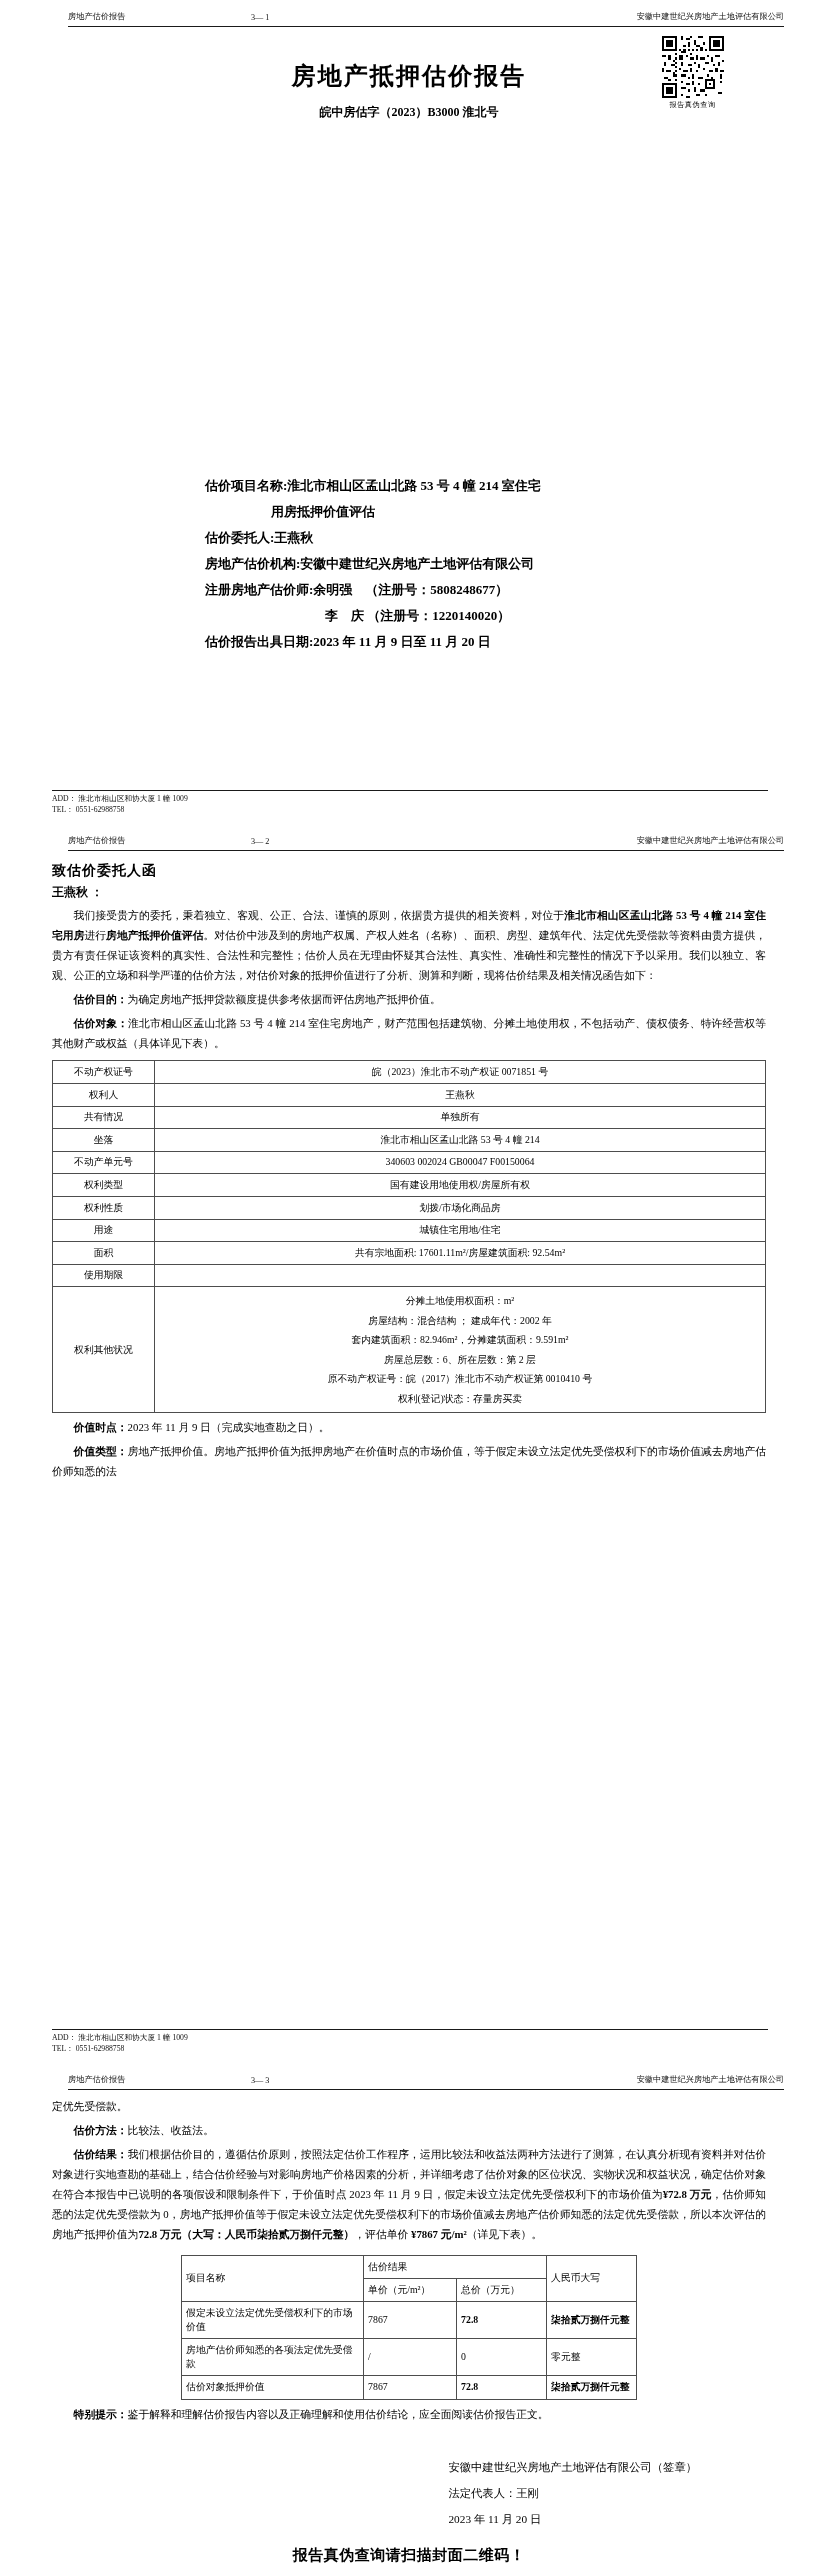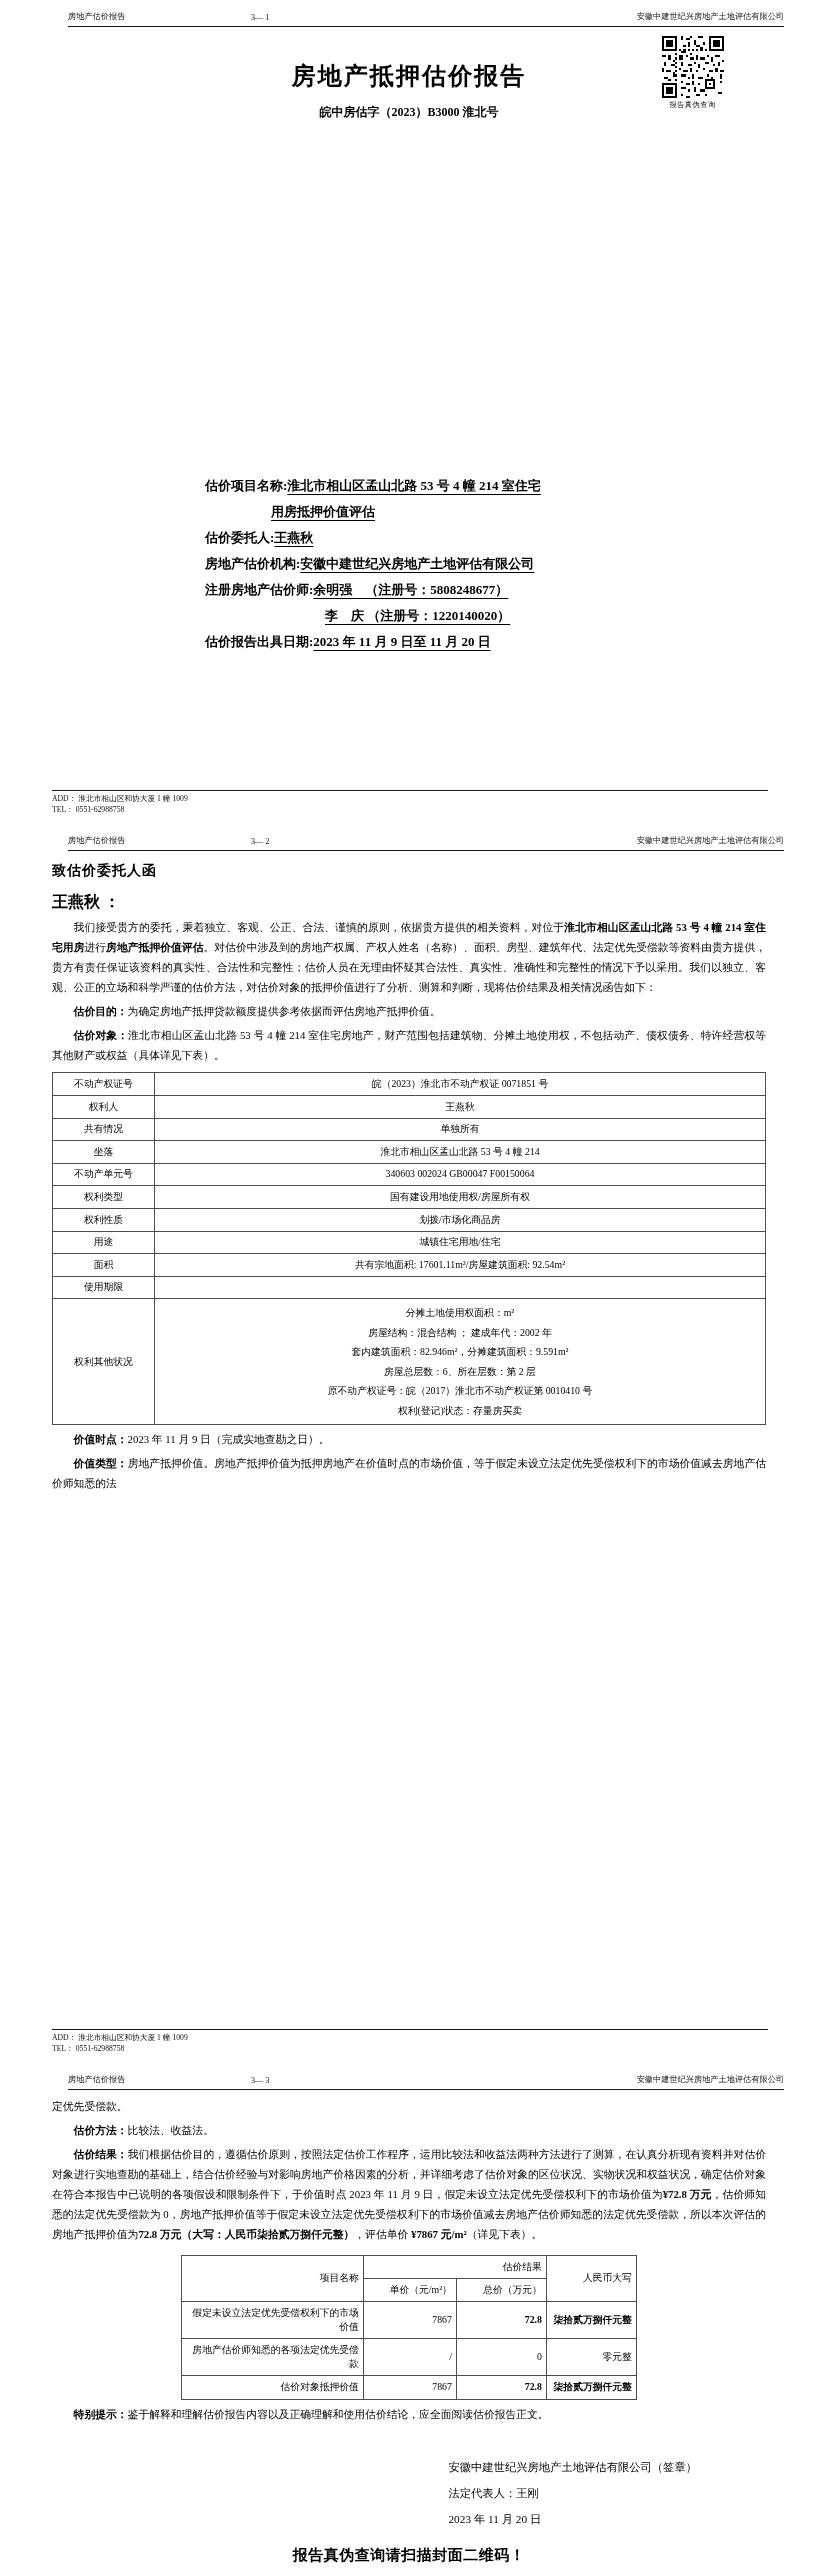--- a/index.html
+++ b/index.html
@@ -17,40 +17,40 @@
   .page-footer{position:absolute;bottom:8.2px;left:52px;width:716px;border-top:1px solid #1a1a1a;padding-top:3.6px;font-size:7.7px;line-height:10.8px;color:#111;}
 
   .qr-box{position:absolute;top:36px;right:94px;width:63px;text-align:center;}
   .qr-box svg{display:block;width:62px;height:62px;margin:0 auto;}
   .qr-caption{font-size:7.2px;margin-top:1.5px;letter-spacing:0.5px;}
 
   .title{margin:0;padding-top:60px;text-align:center;font-size:24px;font-weight:bold;letter-spacing:2.1px;}
   .subtitle{margin-top:12.4px;text-align:center;font-size:12px;font-weight:bold;}
 
   .cover-info{position:absolute;top:473px;left:205px;width:567px;font-size:13px;font-weight:bold;line-height:26px;}
-  .u{text-decoration:underline;text-underline-offset:4.1px;text-decoration-thickness:0.8px;}
+  .u{text-underline-offset:4.1px;text-decoration-thickness:0.8px;}
   .ci-indent2{padding-left:66px;}
   .ci-indent-app{padding-left:120px;}
 
   .content{padding:0 52px;}
   .letter-title{margin:0;padding-top:38px;text-align:left;font-size:14px;font-weight:bold;letter-spacing:1px;}
-  .salutation{margin-top:12px;font-size:16px;font-weight:bold;}
+  .salutation{margin-top:4px;font-size:12px;font-weight:bold;}
   .para{margin:4.1px 0 0 0;font-size:10.8px;line-height:20px;text-indent:2em;text-align:justify;}
   .para b,.plabel{font-weight:bold;}
   .no-indent{text-indent:0;}
   .page3-carry{padding-top:29px;}
 
   .prop-table{margin-top:7.2px;width:100%;border-collapse:collapse;font-size:9.8px;table-layout:fixed;}
   .prop-table td{border:0.5px solid #4d4d4d;padding:3.6px 5.2px;line-height:14.4px;word-wrap:break-word;text-align:center;}
   .prop-table .pl{text-align:center;}
   .prop-table .other div{line-height:19.6px;}
   .col-label{width:102px;}
 
   .result-table{margin:10.3px auto 0;border-collapse:collapse;font-size:9.8px;width:455px;table-layout:fixed;}
-  .result-table td{border:0.5px solid #4d4d4d;text-align:right;padding:4.1px 4.1px;line-height:14px;word-wrap:break-word;}
+  .result-table td{border:0.5px solid #4d4d4d;text-align:left;padding:4.1px 4.1px;line-height:14px;word-wrap:break-word;}
   .result-table .bold{font-weight:bold;}
   .col-name{width:182px;}
   .col-unit{width:93px;}
   .col-total{width:90px;}
   .col-cap{width:90px;}
 
   .sign-block{margin:30px 69px 0 auto;width:max-content;text-align:left;font-size:11.3px;line-height:26px;}
   .verify-notice{margin-top:14.4px;text-align:center;font-size:15px;font-weight:bold;letter-spacing:0.5px;}
 </style>
 </head>

